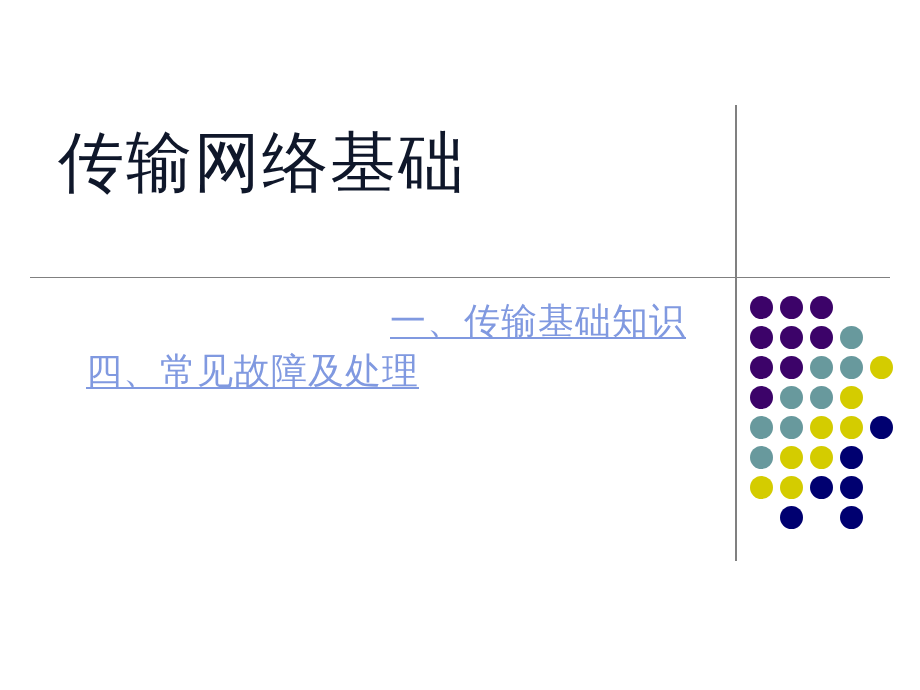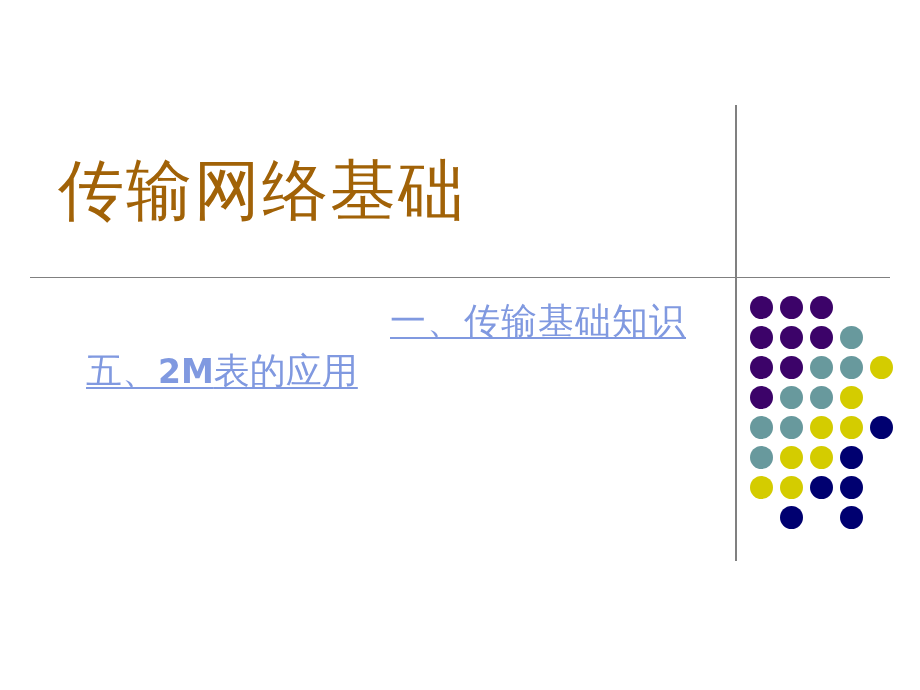--- a/index.html
+++ b/index.html
@@ -104,34 +104,34 @@
   .dot.none { background: transparent; }
 </style>
 </head>
 <body>
 
 <div id="slide" style="background: rgb(255, 255, 255);">
 
   <div class="rule-h" style="background: rgb(128, 128, 128);"></div>
   <div class="rule-v" style="background: rgb(128, 128, 128);"></div>
 
-  <div id="title" style="color: #a16207; margin-top: 28px;">传输网络基础</div>
+  <div id="title" style="color: #0f172a;">传输网络基础</div>
 
   <div id="outline">
 
     <div class="outline-item" style="color: rgb(128, 153, 224); text-align: right;">
       <span class="txt">一、传输基础知识</span>
     </div>
 
 
 
+    <div class="outline-item" style="color: rgb(128, 153, 224);">
+      <span class="txt">四、常见故障及处理</span>
+    </div>
 
-    <div class="outline-item tight" style="color: rgb(128, 153, 224);">
-      <span class="txt"><span>五、</span><span class="bold2m">2M</span><span>表的应用</span></span>
-    </div>
 
   </div>
 
   <div id="dotgrid">
       <div class="dotrow"><span class="dot" style="background: rgb(60, 3, 105);"></span><span class="dot" style="background: rgb(60, 3, 105);"></span><span class="dot" style="background: rgb(60, 3, 105);"></span><span class="dot none"></span><span class="dot none"></span></div>
       <div class="dotrow"><span class="dot" style="background: rgb(60, 3, 105);"></span><span class="dot" style="background: rgb(60, 3, 105);"></span><span class="dot" style="background: rgb(60, 3, 105);"></span><span class="dot" style="background: rgb(104, 153, 157);"></span><span class="dot none"></span></div>
       <div class="dotrow"><span class="dot" style="background: rgb(60, 3, 105);"></span><span class="dot" style="background: rgb(60, 3, 105);"></span><span class="dot" style="background: rgb(104, 153, 157);"></span><span class="dot" style="background: rgb(104, 153, 157);"></span><span class="dot" style="background: rgb(212, 204, 0);"></span></div>
       <div class="dotrow"><span class="dot" style="background: rgb(60, 3, 105);"></span><span class="dot" style="background: rgb(104, 153, 157);"></span><span class="dot" style="background: rgb(104, 153, 157);"></span><span class="dot" style="background: rgb(212, 204, 0);"></span><span class="dot none"></span></div>
       <div class="dotrow"><span class="dot" style="background: rgb(104, 153, 157);"></span><span class="dot" style="background: rgb(104, 153, 157);"></span><span class="dot" style="background: rgb(212, 204, 0);"></span><span class="dot" style="background: rgb(212, 204, 0);"></span><span class="dot" style="background: rgb(0, 0, 112);"></span></div>
       <div class="dotrow"><span class="dot" style="background: rgb(104, 153, 157);"></span><span class="dot" style="background: rgb(212, 204, 0);"></span><span class="dot" style="background: rgb(212, 204, 0);"></span><span class="dot" style="background: rgb(0, 0, 112);"></span><span class="dot none"></span></div>

